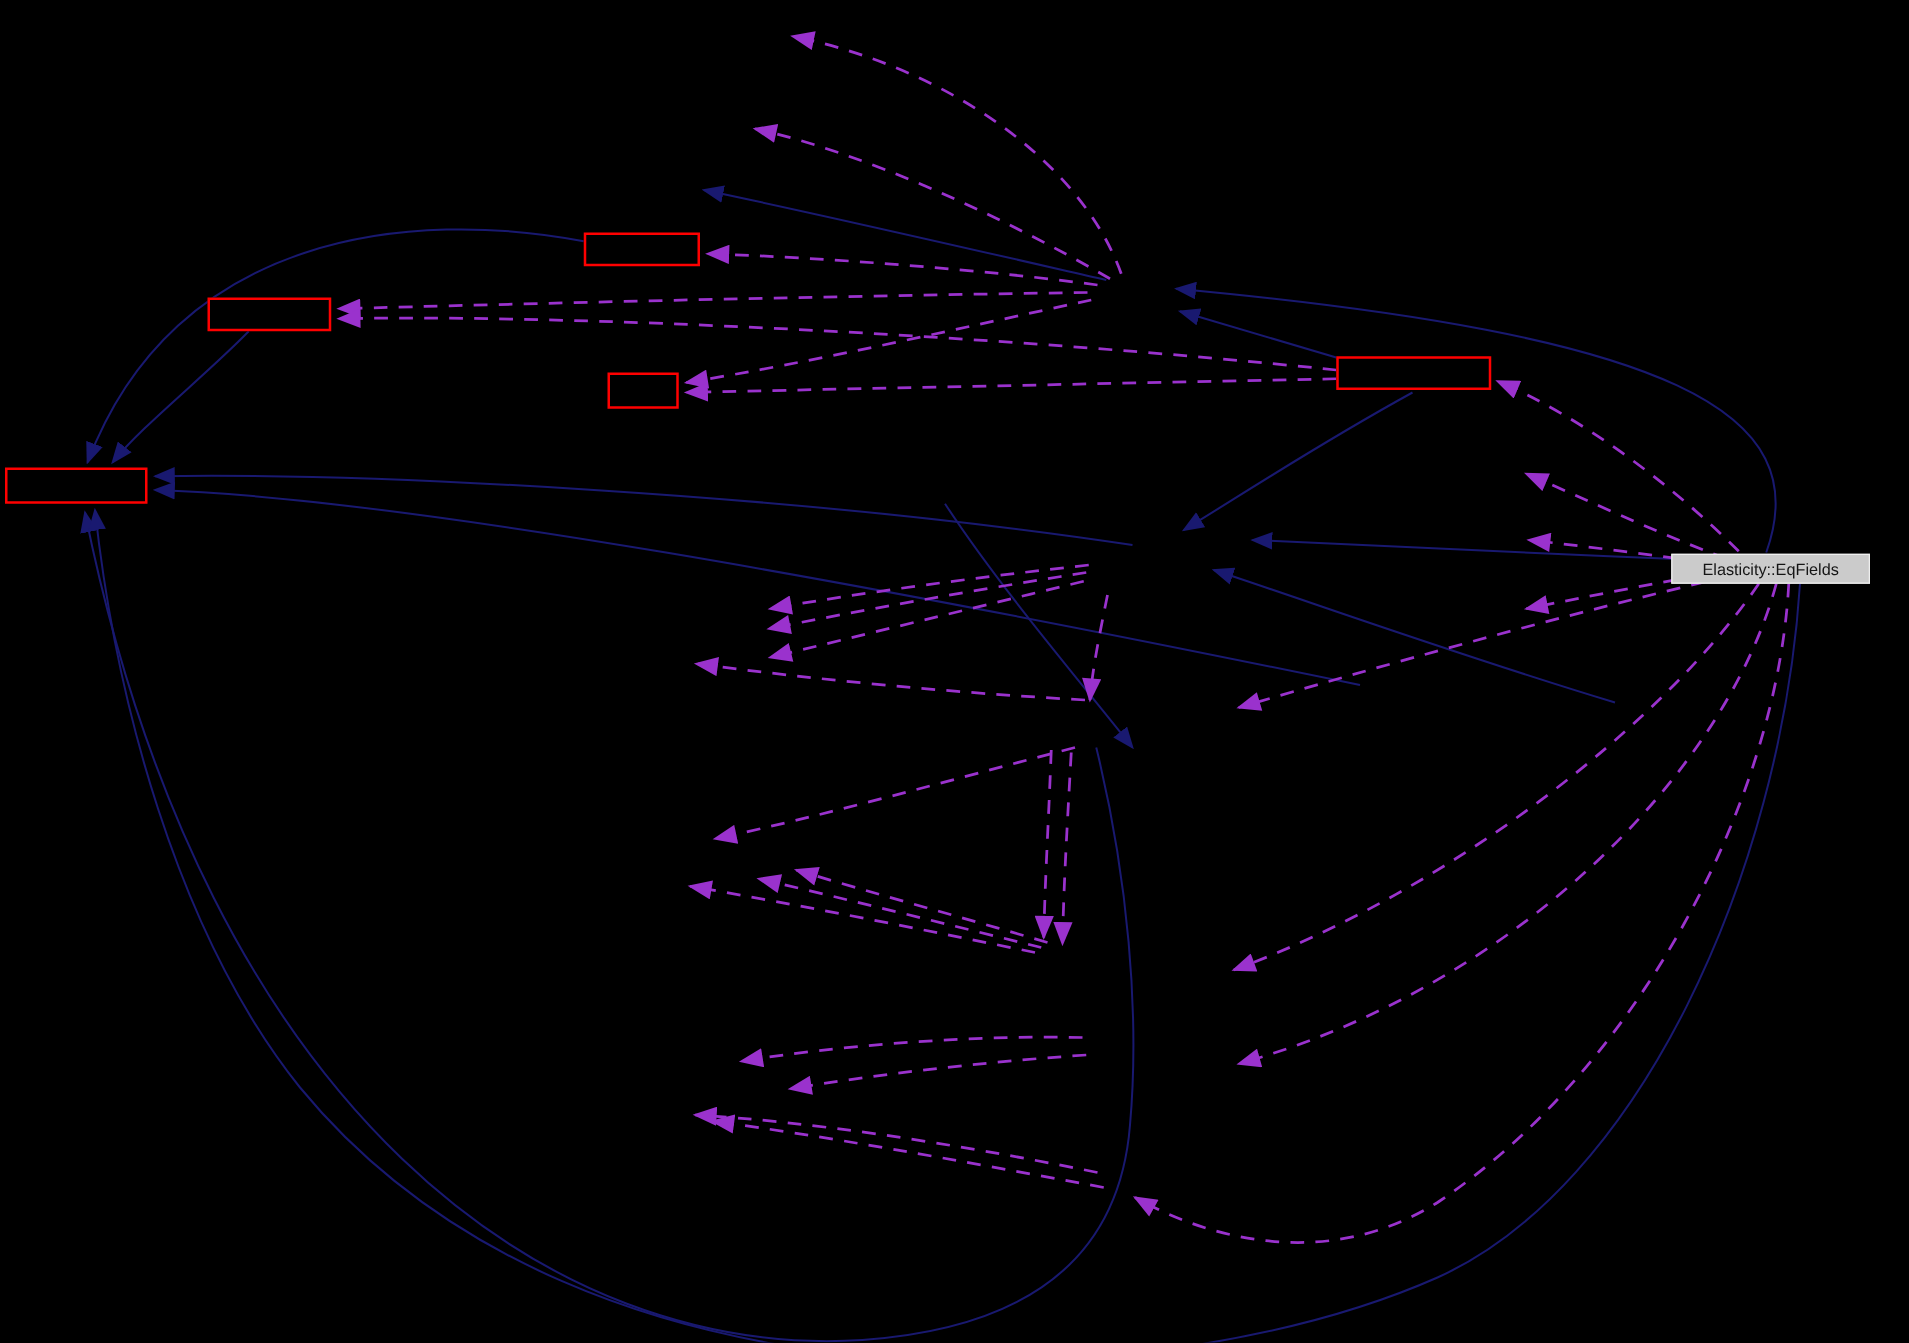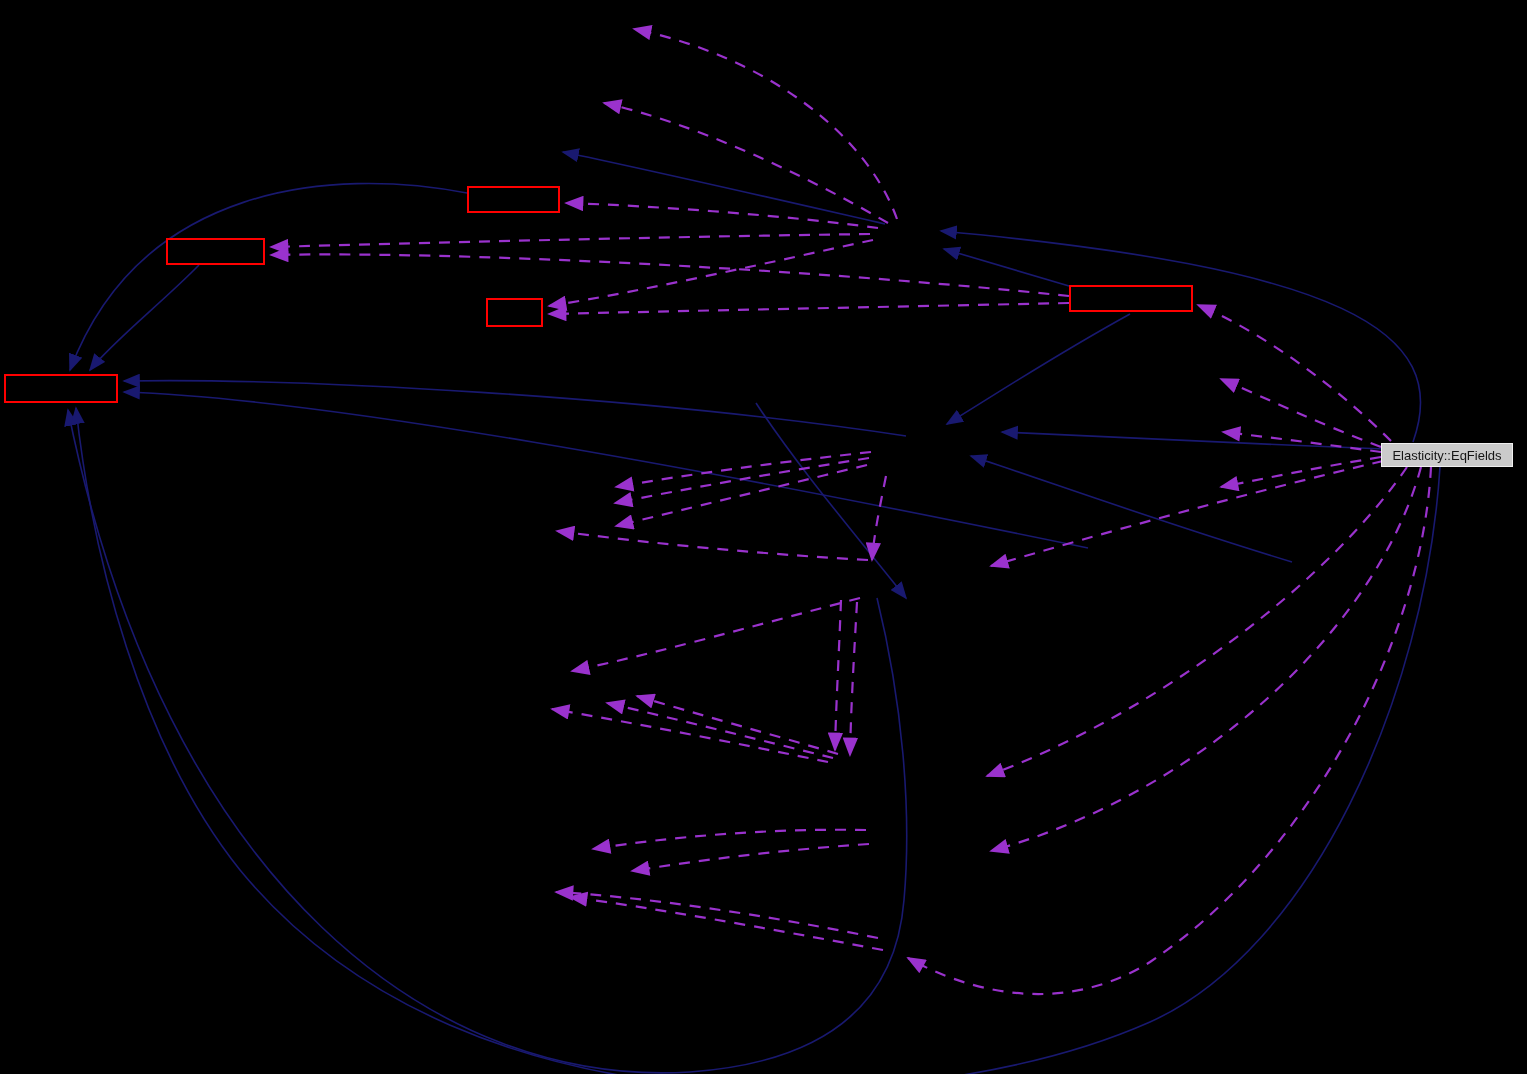--- a/index.html
+++ b/index.html
@@ -90,14 +90,14 @@
       <path d="M857,602 C854,656 851,706 850,755" fill="none" stroke="#9a32cd" stroke-width="2.2" stroke-dasharray="11 9" marker-end="url(#arrow-usage)"></path>
     </g>
 </svg>
 
 <div id="node-layer">
     <div class="graph-node red" style="left: 467px; top: 186px; width: 93px; height: 27px; border-color: rgb(255, 0, 0); background: rgb(0, 0, 0);"></div>
     <div class="graph-node red" style="left: 166px; top: 238px; width: 99px; height: 27px; border-color: rgb(255, 0, 0); background: rgb(0, 0, 0);"></div>
     <div class="graph-node red" style="left: 486px; top: 298px; width: 57px; height: 29px; border-color: rgb(255, 0, 0); background: rgb(0, 0, 0);"></div>
     <div class="graph-node red" style="left: 4px; top: 374px; width: 114px; height: 29px; border-color: rgb(255, 0, 0); background: rgb(0, 0, 0);"></div>
     <div class="graph-node red" style="left: 1069px; top: 285px; width: 124px; height: 27px; border-color: rgb(255, 0, 0); background: rgb(0, 0, 0);"></div>
-    <div class="graph-node labelbox" style="left: 1381px; top: 443px; width: 132px; height: 24px; background: rgb(203, 203, 203); border-color: rgb(239, 239, 239); color: rgb(21, 21, 21);">Elasticity::EqFields</div>
+    <div class="graph-node labelbox" style="left: 1337px; top: 443px; width: 159px; height: 24px; background: rgb(203, 203, 203); border-color: rgb(239, 239, 239); color: rgb(21, 21, 21);">Elasticity::EqFields</div>
   </div>
 
 </body></html>

